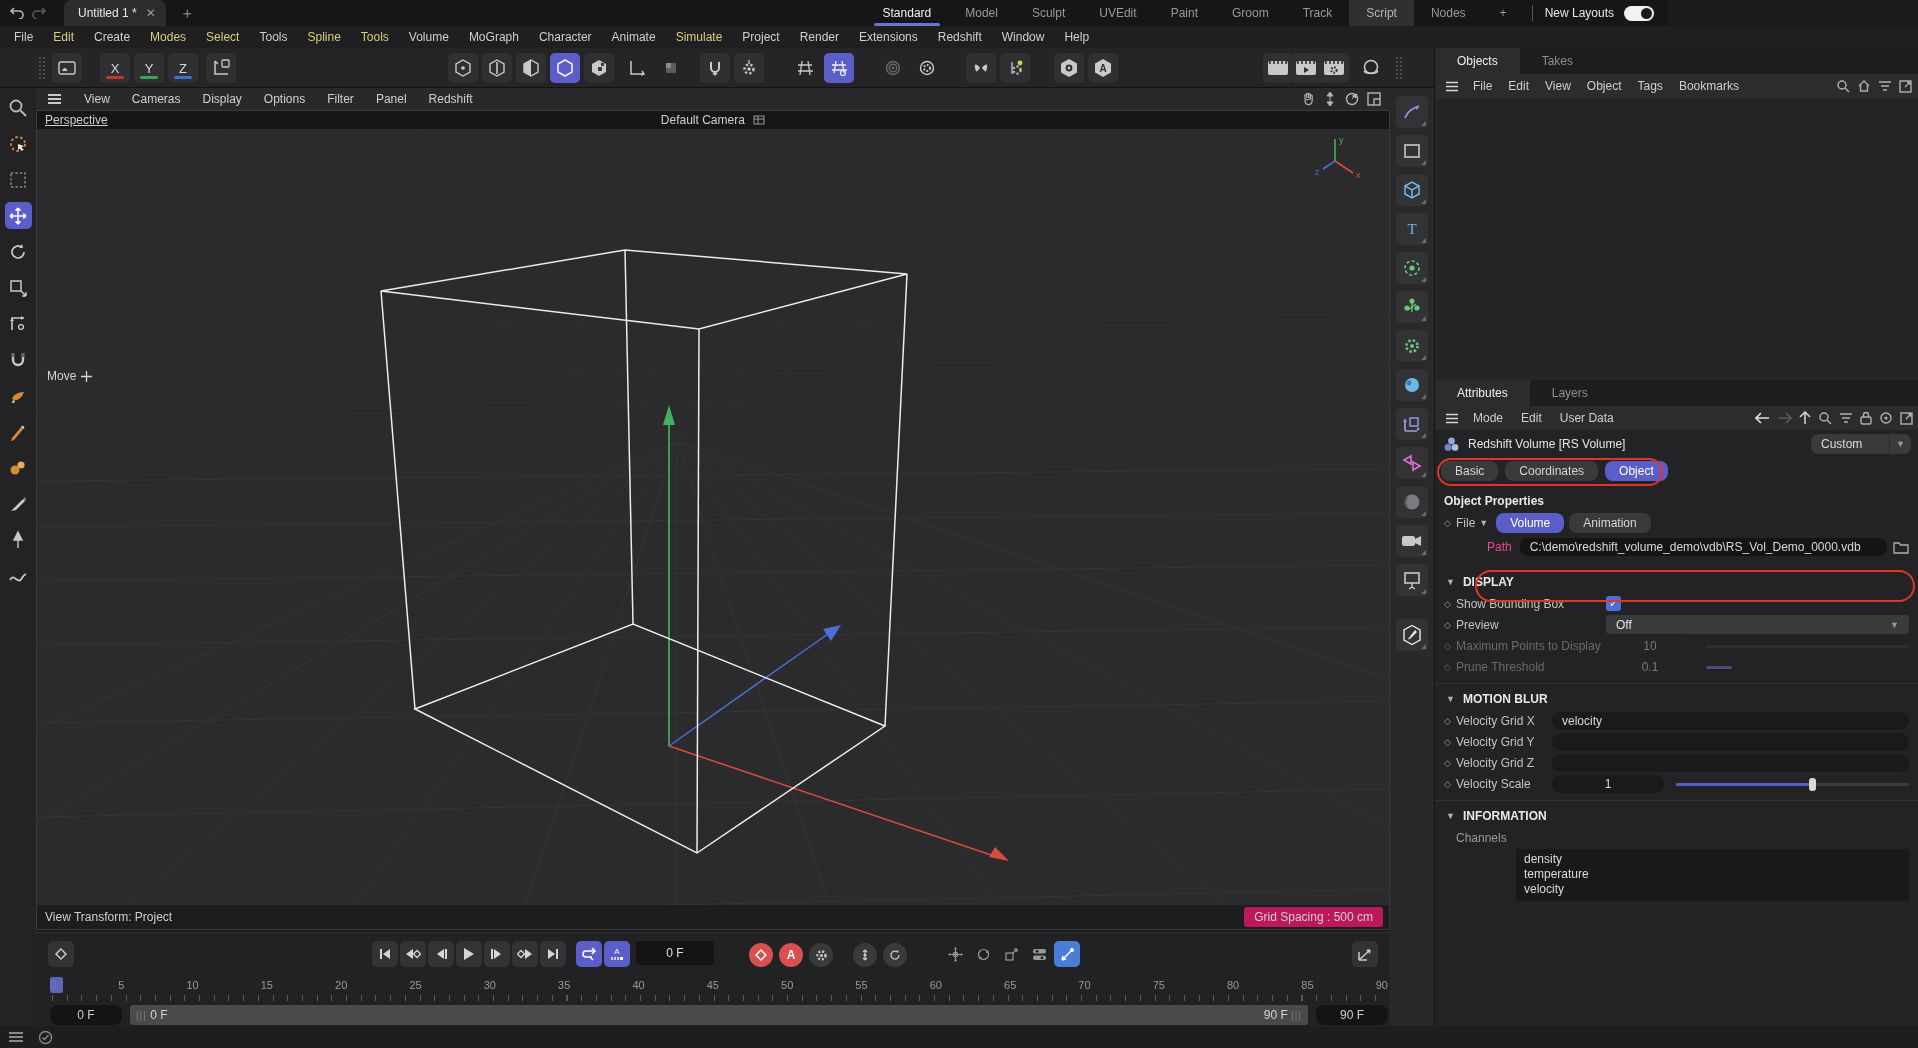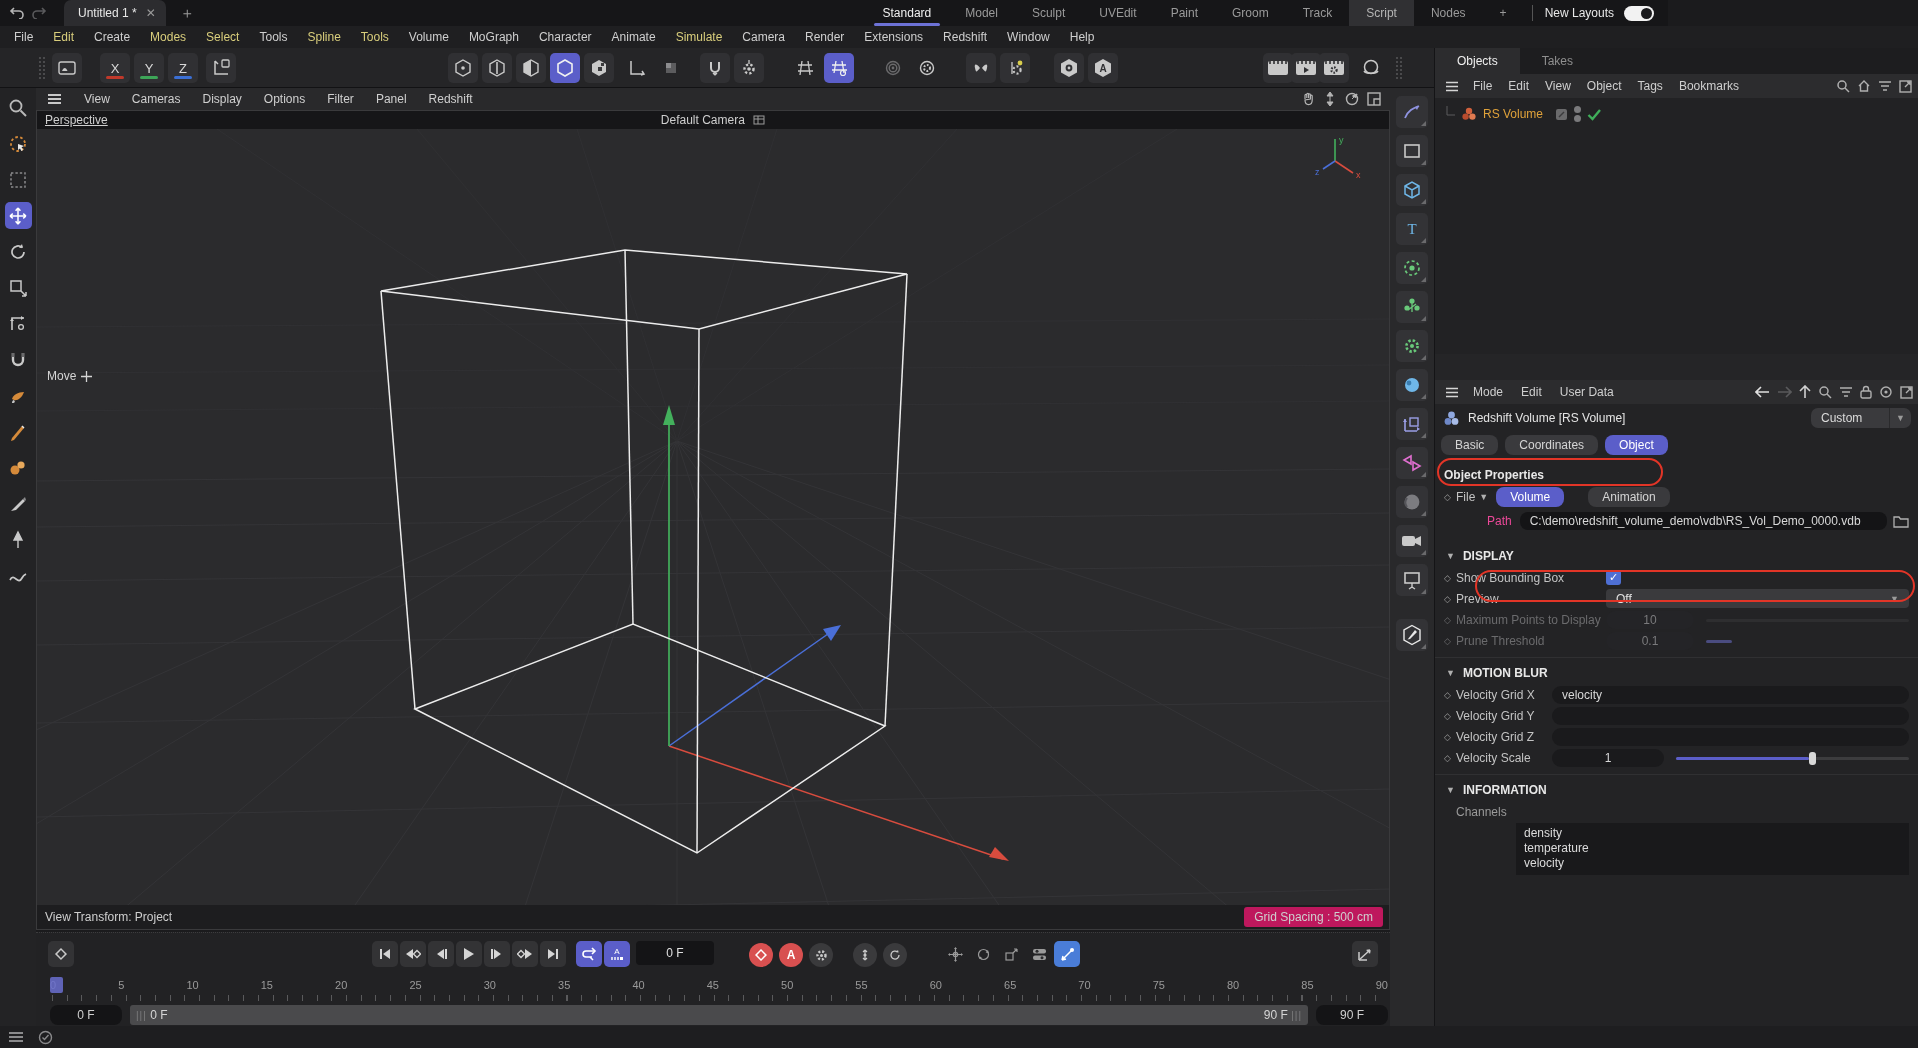--- a/index.html
+++ b/index.html
@@ -174,21 +174,21 @@
     <span class="menu-item hl">Modes</span>
     <span class="menu-item hl">Select</span>
     <span class="menu-item">Tools</span>
     <span class="menu-item hl">Spline</span>
     <span class="menu-item hl">Tools</span>
     <span class="menu-item">Volume</span>
     <span class="menu-item">MoGraph</span>
     <span class="menu-item">Character</span>
     <span class="menu-item">Animate</span>
     <span class="menu-item hl">Simulate</span>
-    <span class="menu-item">Camera</span>
+    <span class="menu-item">Project</span>
     <span class="menu-item">Render</span>
     <span class="menu-item">Extensions</span>
     <span class="menu-item">Redshift</span>
     <span class="menu-item">Window</span>
     <span class="menu-item">Help</span>
   </div>
 
 <div id="toolbar">
   <span class="grip" style="left:38px"></span>
   <div class="tbtn" style="left:52px">
@@ -879,46 +879,26 @@
           </svg>
         </span>
       <span>
           <svg width="13" height="13" viewBox="0 0 13 13">
             <rect x="1" y="1" width="11" height="11" fill="none" stroke="#b0b0b0" stroke-width="1.4"></rect>
             <path d="M6 7l5-5m0 0H8m3 0v3" stroke="#b0b0b0" stroke-width="1.4" fill="none"></path>
           </svg>
         </span>
     </span>
   </div>
-  <div id="om-tree">
-    <div id="om-row">
-      <svg width="12" height="16" viewBox="0 0 12 16">
-          <path d="M4 0v9h8" fill="none" stroke="#5a5a5c"></path>
-        </svg>
-      <svg width="16" height="16" viewBox="0 0 16 16">
-        <circle cx="8" cy="5" r="3.2" fill="#d0603c"></circle>
-          <circle cx="4.6" cy="10.6" r="3.2" fill="#b84c2e"></circle>
-          <circle cx="11.4" cy="10.6" r="3.2" fill="#e07a50"></circle>
-        </svg>
-      <span class="oname">RS Volume</span>
-      <svg width="13" height="13" viewBox="0 0 13 13" style="margin-left:6px">
-          <rect x="1" y="1" width="11" height="11" rx="2" fill="#6a6a6c"></rect>
-          <path d="M4 9 9 4" stroke="#3a3a3c" stroke-width="1.4"></path>
-        </svg>
-      <span style="display:flex;flex-direction:column;gap:2px">
-          <span class="dot"></span>
-          <span class="dot"></span>
-        </span>
-      <svg width="15" height="13" viewBox="0 0 15 13">
-          <path d="M1.5 7 5.5 11 13 2" fill="none" stroke="#3fae5a" stroke-width="2.4"></path>
-        </svg>
-    </div>
-  </div>
 
   <div id="attr">
+    <div class="ptab-strip">
+      <span class="ptab active">Attributes</span>
+      <span class="ptab">Layers</span>
+    </div>
     <div class="pmenu">
       <span style="padding:0 4px">
         <svg width="14" height="11" viewBox="0 0 14 11">
             <path d="M1 1.5h12M1 5.5h12M1 9.5h12" stroke="#d5d5d5" stroke-width="1.7"></path>
           </svg>
         </span>
       <span class="mi">Mode</span>
       <span class="mi">Edit</span>
       <span class="mi">User Data</span>
       <span class="icons">
@@ -988,21 +968,21 @@
       <span class="atab on">Object</span>
     </div>
 
     <div class="sec-title">Object Properties</div>
 
     <div class="arow">
       <span class="dia">◇</span>
       <span style="color:#c3c3c3;margin-right:4px">File</span>
       <span class="chev">▼</span>
       <span class="atab on" style="margin-left:8px">Volume</span>
-      <span class="atab" style="margin-left:24px">Animation</span>
+      <span class="atab" style="margin-left:5px">Animation</span>
     </div>
 
     <div class="arow" style="height:28px;padding-left:52px">
       <span style="color:#ec4899;margin-right:8px">Path</span>
       <span class="field wfield" style="border-radius:8px;background:#141416">C:\demo\redshift_volume_demo\vdb\RS_Vol_Demo_0000.vdb</span>
       <span style="margin-left:6px">
         <svg width="16" height="13" viewBox="0 0 16 13">
             <path d="M1 2h5l1.5 2H15v8H1z" fill="none" stroke="#b0b0b0" stroke-width="1.3"></path>
           </svg>
         </span>

